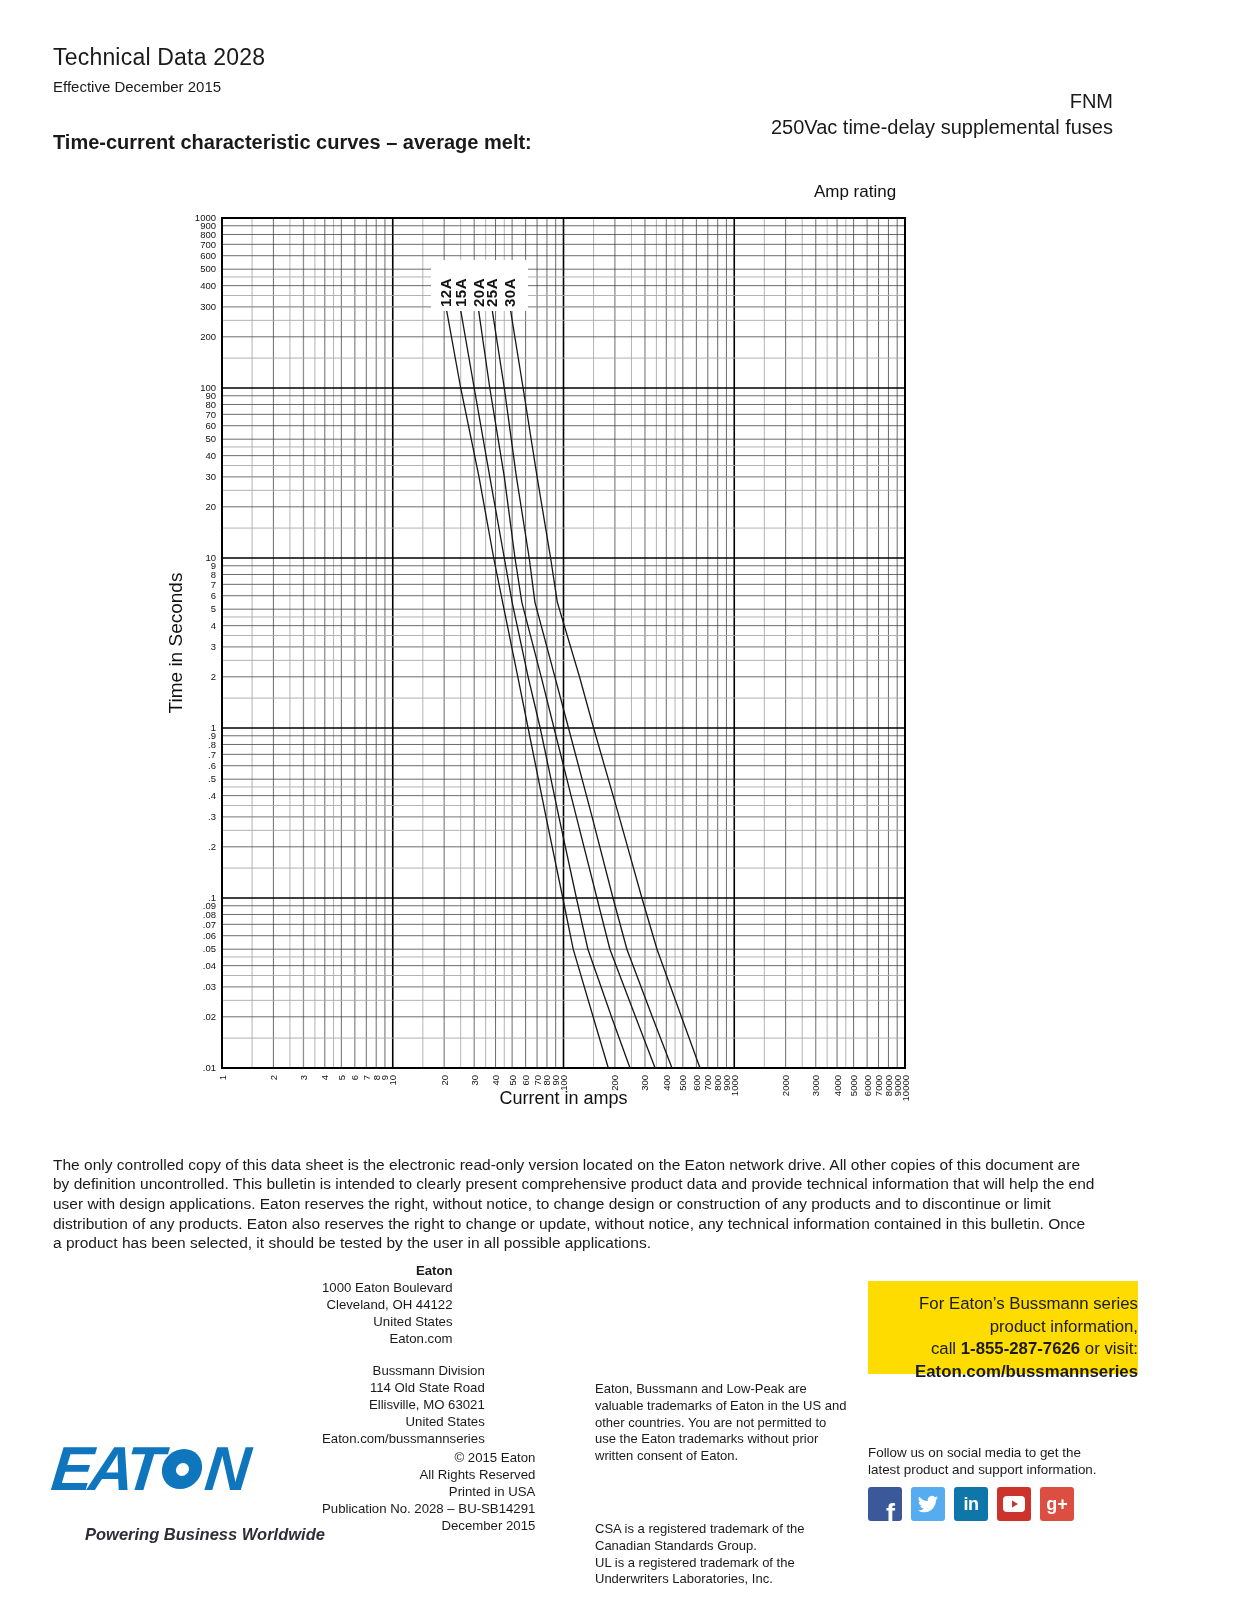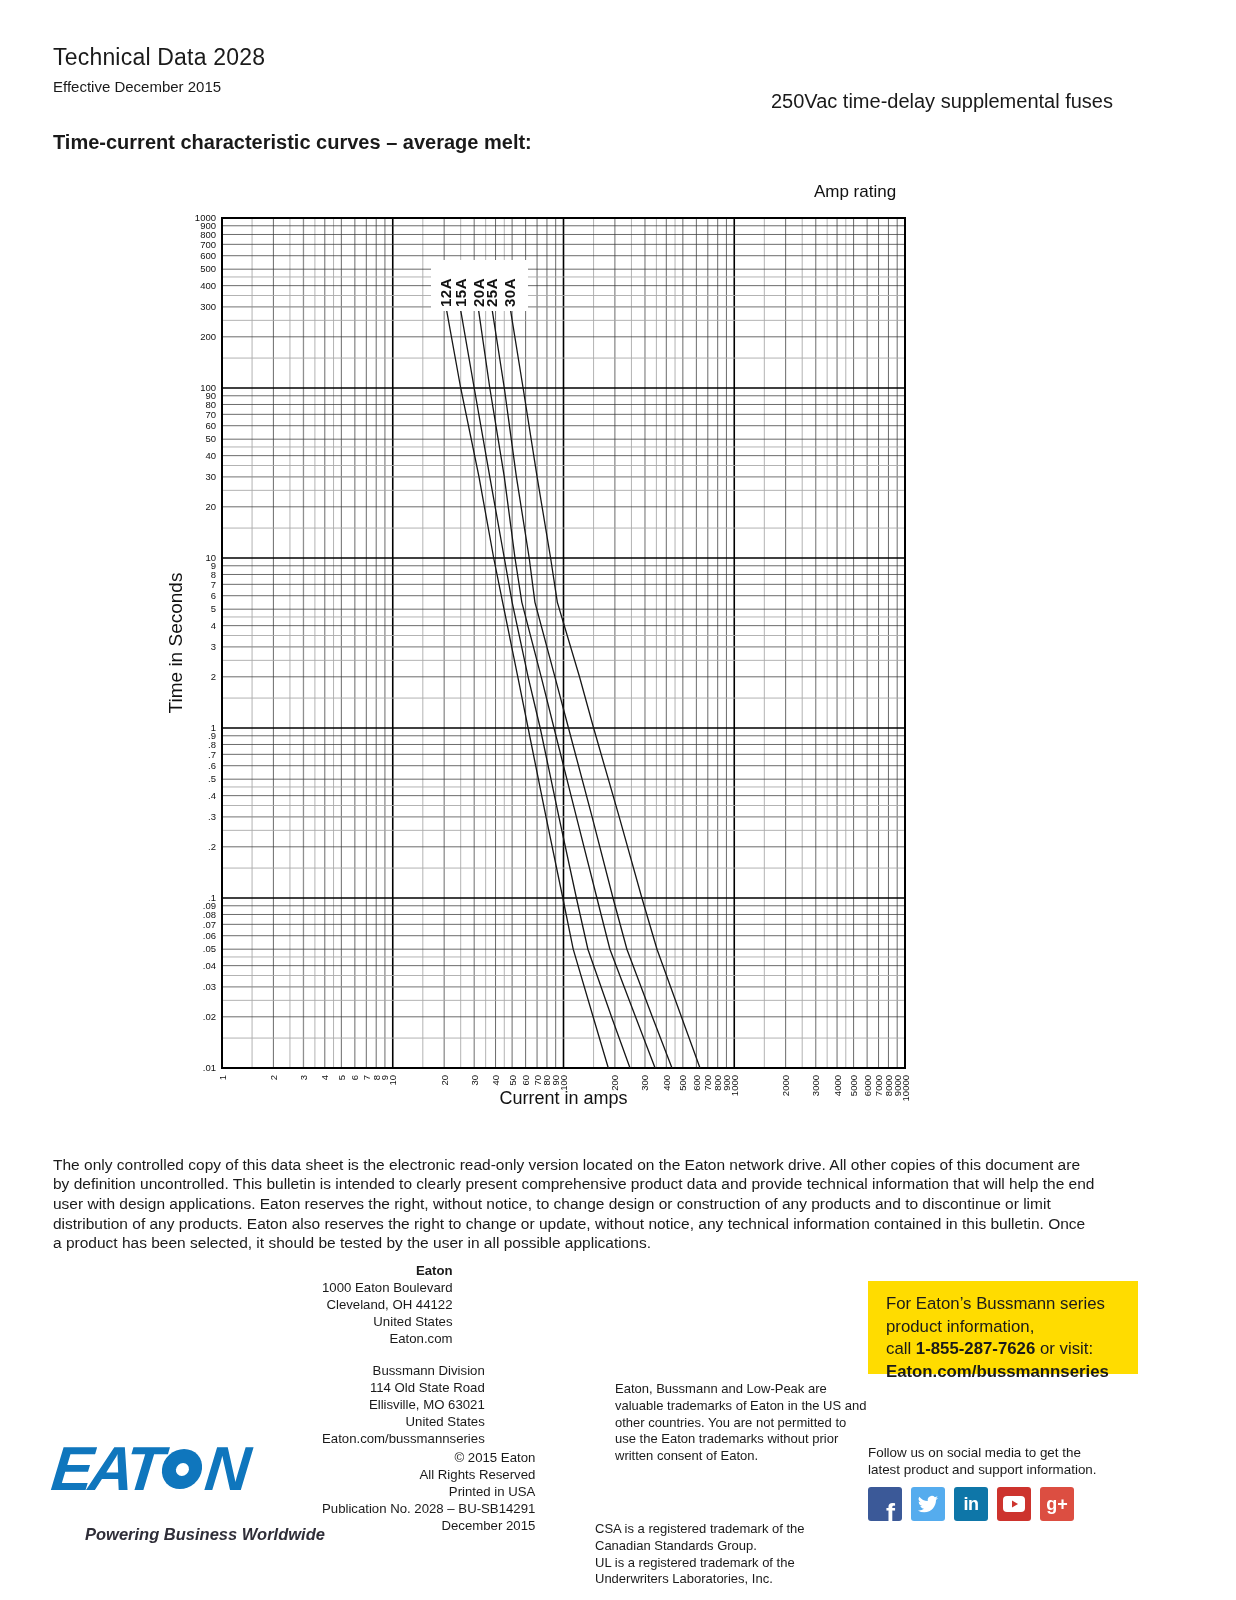--- a/index.html
+++ b/index.html
@@ -34,21 +34,21 @@
   
   .disclaimer{left:53px;top:1139px;width:1044px;font-size:15.5px;line-height:19.7px;}
 
   
   .addr{font-size:13.2px;line-height:17px;text-align:right;}
   .addr-eaton{left:322px;top:1262px;}
   .addr-bussmann{left:322px;top:1362px;}
   .addr-copyright{left:322px;top:1449px;}
   .addr b{font-weight:700;}
   .legal{left:595px;width:252px;font-size:13px;line-height:16.8px;}
-  .legal-tm{top:1381px;margin-left:20px;}
+  .legal-tm{top:1381px;}
   .legal-csa{top:1521px;}
 
   
   .promo{left:868px;top:1281px;width:270px;height:93px;box-sizing:border-box;
     padding:12px 0 0 18px;font-size:16.8px;line-height:22.6px;}
   .promo b{font-weight:700;}
 
   
   .social-text{left:868px;top:1444px;font-size:13.4px;line-height:17px;}
   .social-row{left:868px;top:1487px;display:flex;gap:9px;}
@@ -69,20 +69,21 @@
   .logo-o::after{content:"";position:absolute;left:50%;top:50%;width:13px;height:13px;
     margin:-6.5px 0 0 -6.5px;border-radius:50%;background:#fff;}
   .tagline{left:85px;top:1525px;font-size:16.5px;font-style:italic;font-weight:700;color:#2f2e38;}
 </style>
 </head>
 <body>
 
 <div class="abs doc-title">Technical Data 2028</div>
 <div class="abs doc-effective">Effective December 2015</div>
 <div class="abs prod-block">
+  <div>FNM</div>
   <div>250Vac time-delay supplemental fuses</div>
 </div>
 <div class="abs section-title">Time-current characteristic curves – average melt:</div>
 
 <div class="abs chart-wrap">
   <svg id="tcc-svg" width="1236" height="1130" viewBox="0 0 1236 1130">
       <line x1="222" x2="222" y1="218" y2="1068" class="g-dec"></line>
       <line x1="252.06758248375758" x2="252.06758248375758" y1="218" y2="1068" class="g-half"></line>
       <line x1="273.4008717596248" x2="273.4008717596248" y1="218" y2="1068" class="g-min"></line>
       <line x1="289.9482564807504" x2="289.9482564807504" y1="218" y2="1068" class="g-half"></line>
@@ -325,21 +326,21 @@
   <div>Publication No. 2028 – BU-SB14291</div>
   <div>December 2015</div>
 </div>
 
 <div class="abs legal legal-tm">Eaton, Bussmann and Low-Peak are valuable trademarks of Eaton in the US and other countries. You are not permitted to use the Eaton trademarks without prior written consent of Eaton.</div>
 <div class="abs legal legal-csa">
   <div>CSA is a registered trademark of the Canadian Standards Group.</div>
   <div>UL is a registered trademark of the Underwriters Laboratories, Inc.</div>
 </div>
 
-<div class="abs promo" style="background: rgb(255, 220, 0);">
+<div class="abs promo" style="background: rgb(255, 220, 0); text-align: right;">
   <div>For Eaton’s Bussmann series</div>
   <div>product information,</div>
   <div><span>call </span><b>1-855-287-7626</b><span> or visit:</span></div>
   <div><b>Eaton.com/bussmannseries</b></div>
 </div>
 
 <div class="abs social-text">
   <div>Follow us on social media to get the</div>
   <div>latest product and support information.</div>
 </div>

